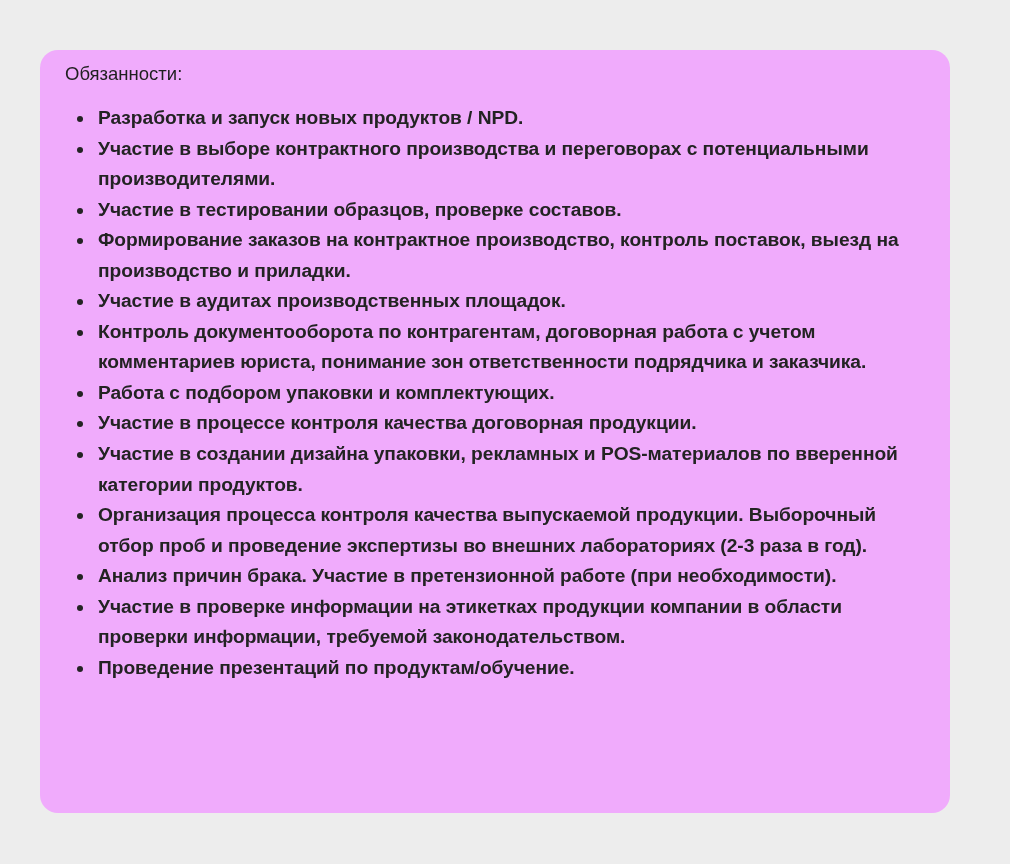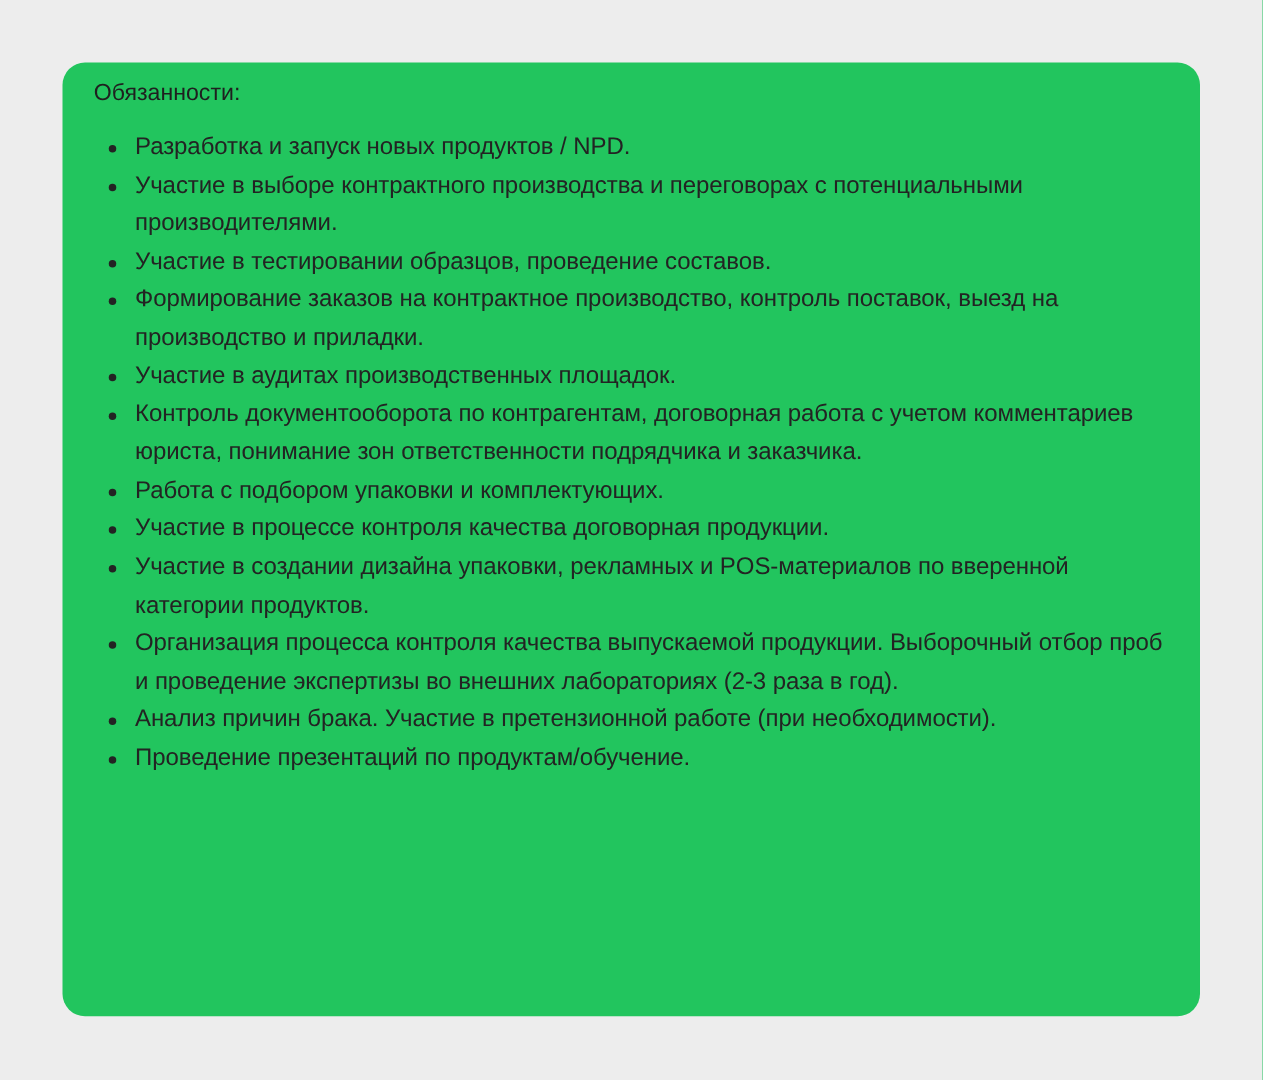--- a/index.html
+++ b/index.html
@@ -10,40 +10,41 @@
       width: 1010px;
       height: 864px;
       background: #ededed;
       position: relative;
       overflow: hidden;
       font-family: "Liberation Sans", "DejaVu Sans", sans-serif;
       color: #232323;
     }
     .card {
       position: absolute;
-      left: 50px;
+      left: 40px;
       top: 50px;
       width: 910px;
       height: 763px;
-      background: #22c55e;
+      background: #f0abfc;
       border-radius: 18px;
       box-sizing: border-box;
       padding: 12px 20px 0 25px;
     }
     .heading {
       font-size: 18.5px;
       line-height: 24px;
       margin: 0;
       font-weight: normal;
       color: #1f1f1f;
     }
     ul.duties {
       list-style: none;
       margin: 17px 0 0 0;
       padding: 0 0 0 33px;
+      font-weight: bold;
     }
     ul.duties li {
       position: relative;
       font-size: 19.2px;
       line-height: 30.55px;
       letter-spacing: -0.05px;
     }
     ul.duties li .bullet {
       position: absolute;
       left: -21px;
@@ -55,24 +56,25 @@
     }
   </style>
 </head>
 <body>
 
 <div class="card">
   <h3 class="heading">Обязанности:</h3>
   <ul class="duties">
     <li><span class="bullet"></span><span>Разработка и запуск новых продуктов / NPD.</span></li>
     <li><span class="bullet"></span><span>Участие в выборе контрактного производства и переговорах с потенциальными производителями.</span></li>
-    <li><span class="bullet"></span><span>Участие в тестировании образцов, проведение составов.</span></li>
+    <li><span class="bullet"></span><span>Участие в тестировании образцов, проверке составов.</span></li>
     <li><span class="bullet"></span><span>Формирование заказов на контрактное производство, контроль поставок, выезд на производство и приладки.</span></li>
     <li><span class="bullet"></span><span>Участие в аудитах производственных площадок.</span></li>
     <li><span class="bullet"></span><span>Контроль документооборота по контрагентам, договорная работа с учетом комментариев юриста, понимание зон ответственности подрядчика и заказчика.</span></li>
     <li><span class="bullet"></span><span>Работа с подбором упаковки и комплектующих.</span></li>
     <li><span class="bullet"></span><span>Участие в процессе контроля качества договорная продукции.</span></li>
     <li><span class="bullet"></span><span>Участие в создании дизайна упаковки, рекламных и POS-материалов по вверенной категории продуктов.</span></li>
     <li><span class="bullet"></span><span>Организация процесса контроля качества выпускаемой продукции. Выборочный отбор проб и проведение экспертизы во внешних лабораториях (2-3 раза в год).</span></li>
     <li><span class="bullet"></span><span>Анализ причин брака. Участие в претензионной работе (при необходимости).</span></li>
+    <li><span class="bullet"></span><span>Участие в проверке информации на этикетках продукции компании в области проверки информации, требуемой законодательством.</span></li>
     <li><span class="bullet"></span><span>Проведение презентаций по продуктам/обучение.</span></li>
   </ul>
 </div>
 
 </body></html>

